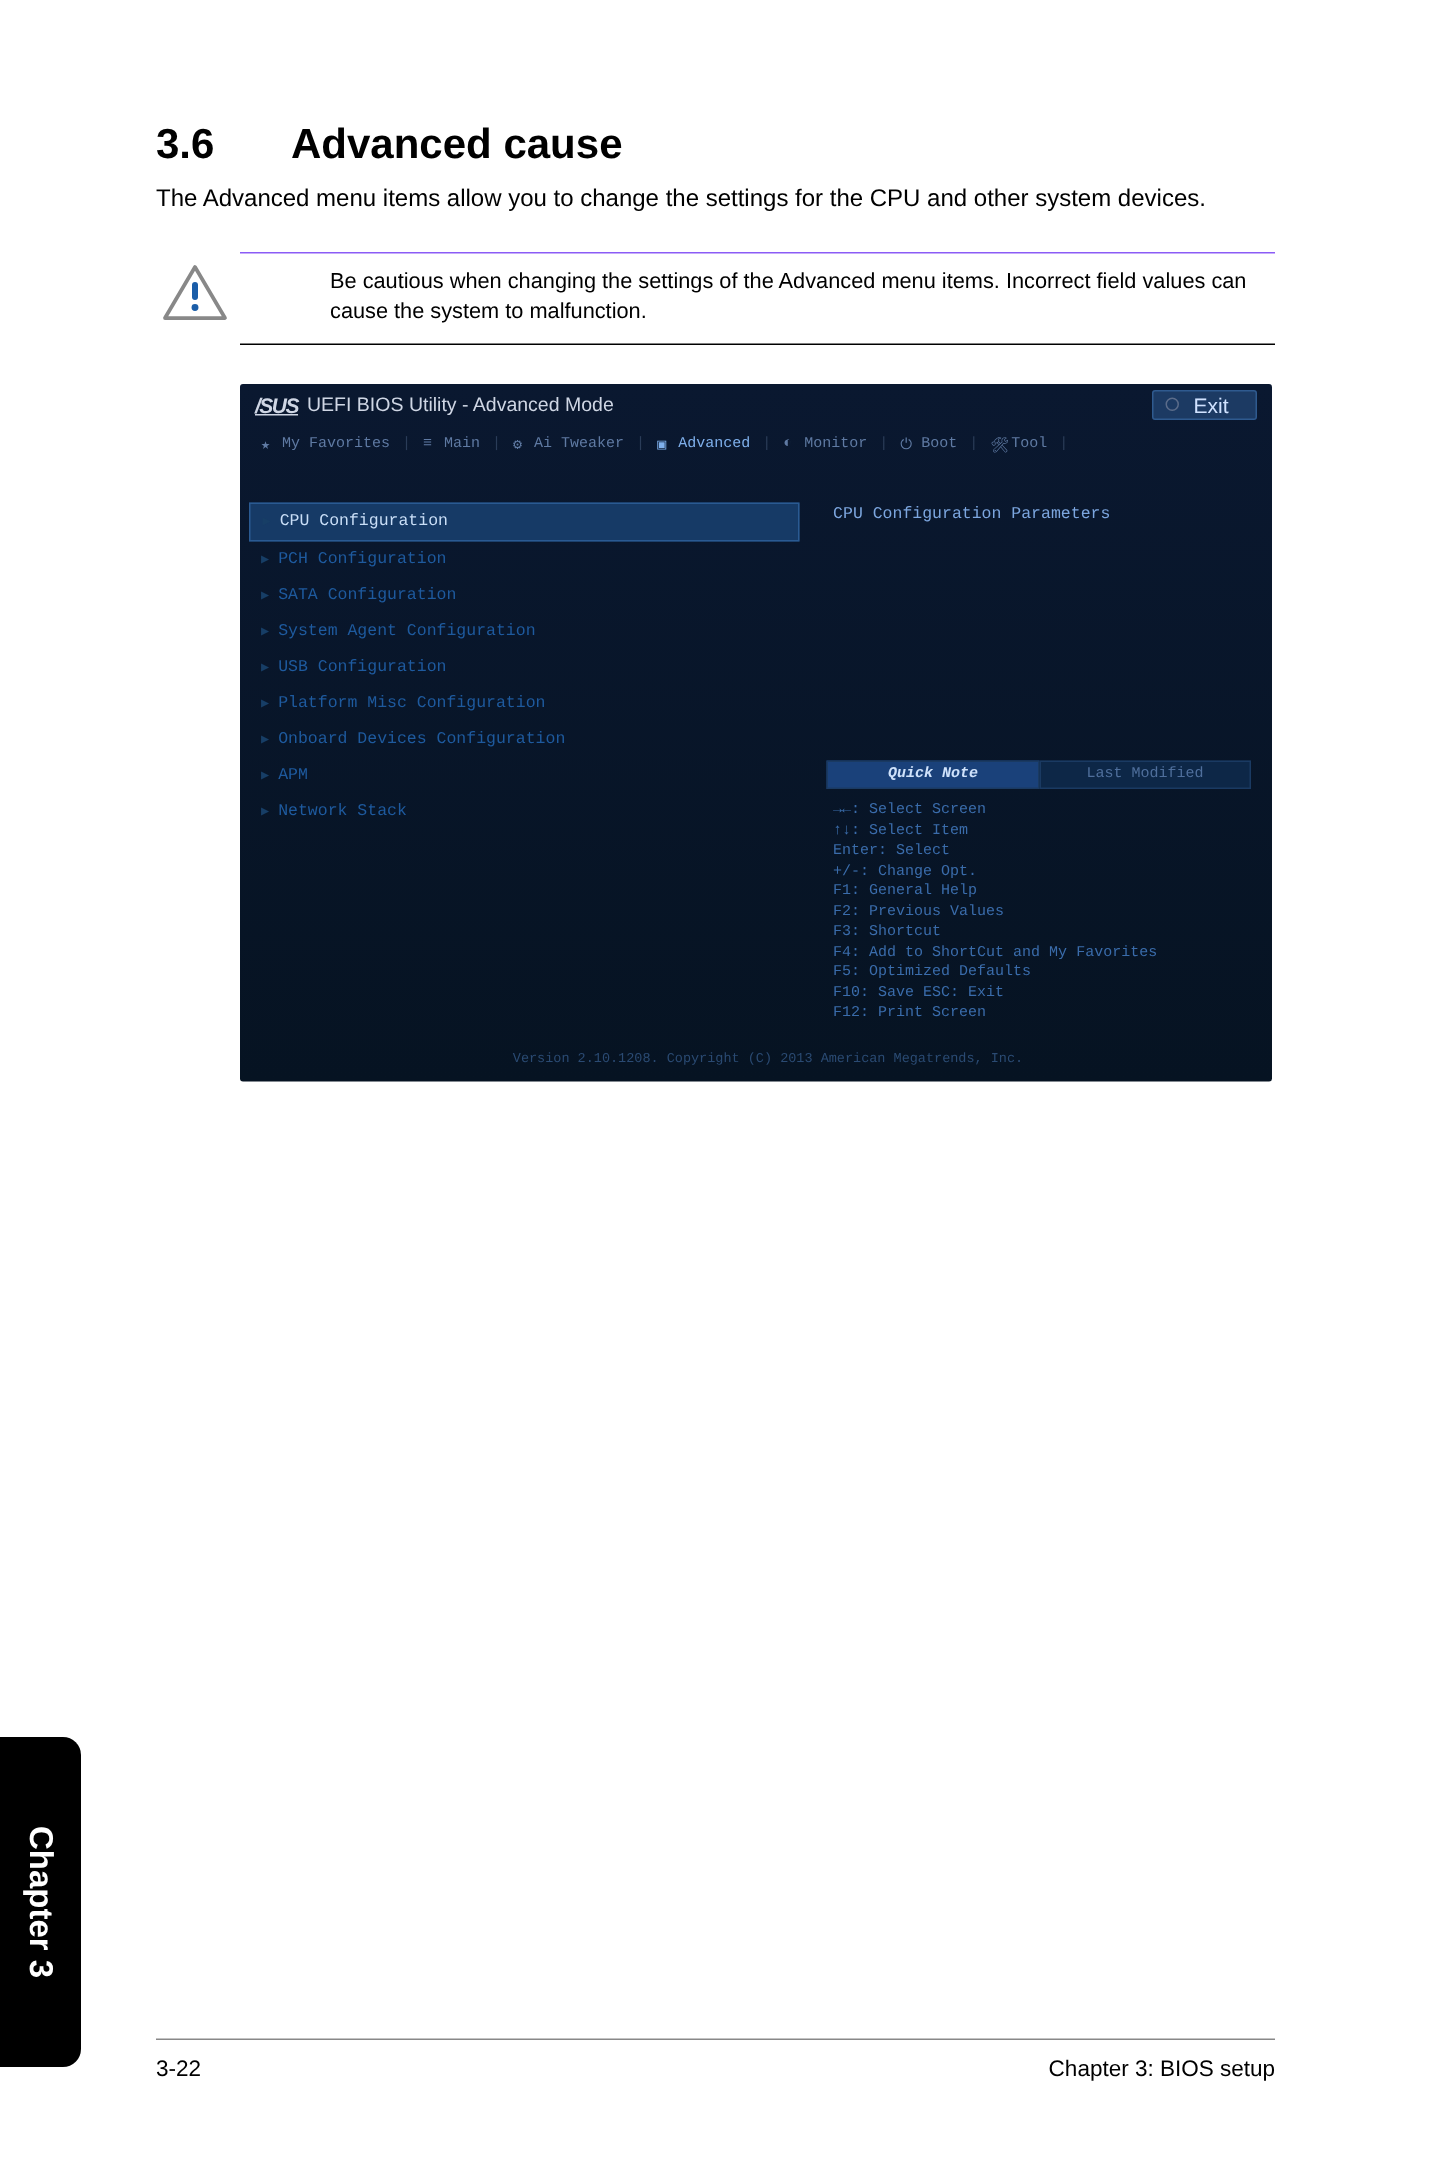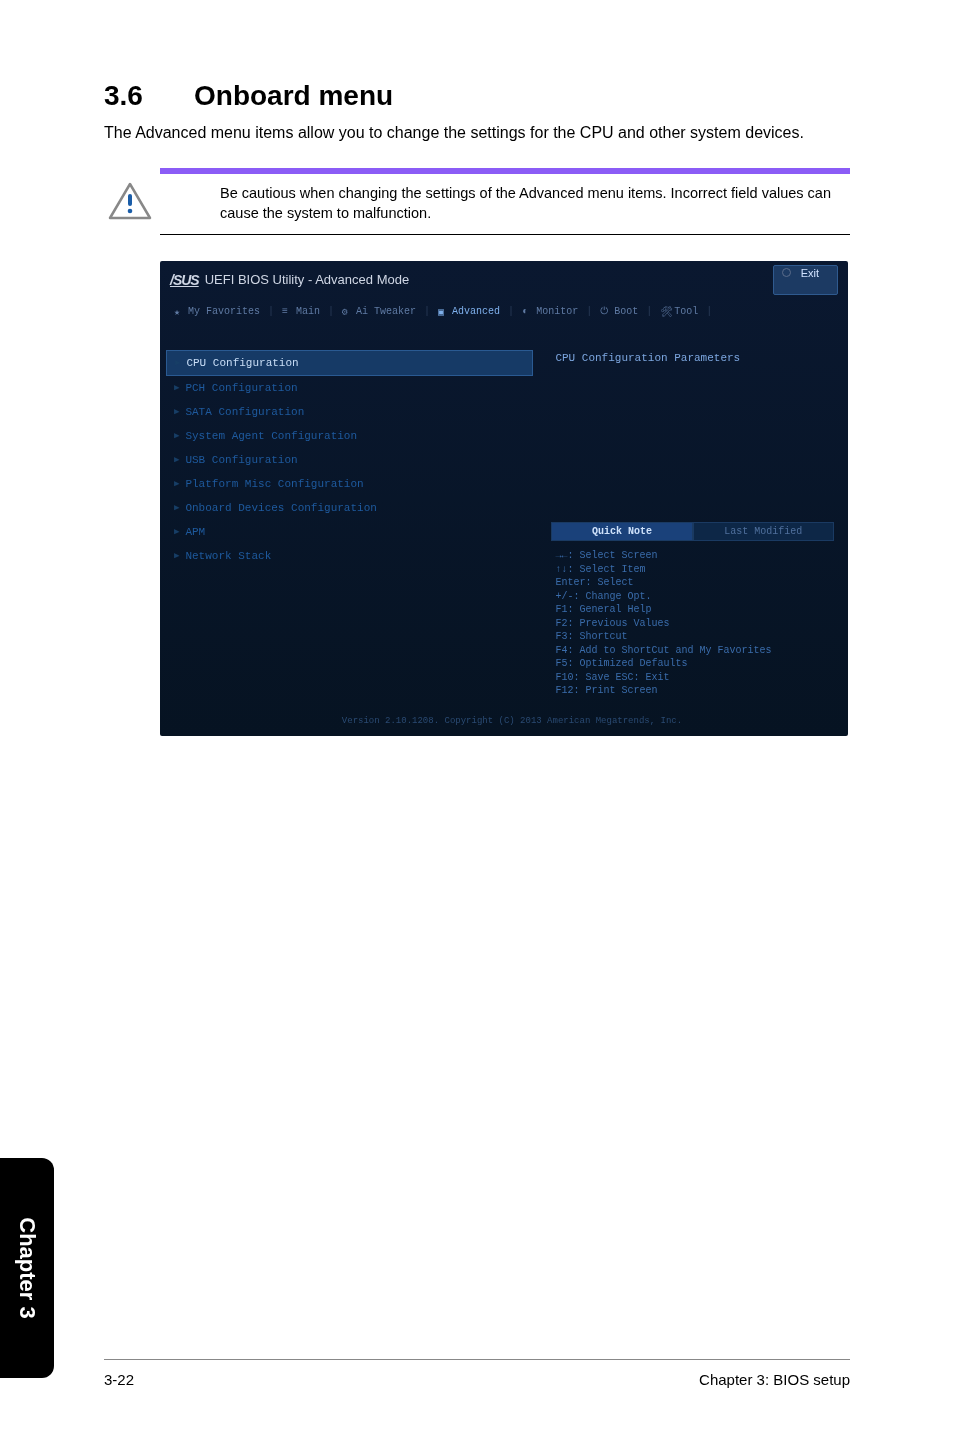--- a/index.html
+++ b/index.html
@@ -20,21 +20,21 @@
     margin-bottom: 10px;
   }
   .section-num { display: inline-block; width: 90px; }
   .section-intro {
     font-size: 16px;
     line-height: 1.4;
     margin-bottom: 24px;
   }
   .warn-block {
     margin-left: 56px;
-    border-top: 6px solid #8b5cf6;
+    border-top: 1px solid #8b5cf6;
     border-bottom: 1px solid #000;
     padding: 10px 0 10px 0;
     display: flex;
     align-items: flex-end;
     gap: 20px;
     margin-bottom: 26px;
   }
   .warn-icon {
     position: absolute;
     left: 108px;
@@ -67,22 +67,22 @@
     font-style: italic;
     font-weight: bold;
     letter-spacing: -1px;
     font-size: 14px;
     text-decoration: underline;
   }
   .exit-btn {
     background: #1c3a63;
     border: 1px solid #2f5a8f;
     color: #d0e2ff;
-    font-size: 11px;
-    padding: 1px 18px 15px 8px;
+    font-size: 14px;
+    padding: 1px 18px 1px 8px;
     border-radius: 2px;
     display:flex;
     align-items:center;
     gap:10px;
   }
   .exit-btn .powericon { width:9px; height:9px; border:1.5px solid #5b6c8a; border-radius:50%; position:relative;}
   .tabs {
     display: flex;
     gap: 2px;
     padding: 4px 8px 0 8px;
@@ -139,21 +139,21 @@
   }
   .help-tab {
     flex:1;
     font-size:10px;
     text-align:center;
     padding:3px 0;
     background:#0d2747;
     color:#4f6f9c;
     border:1px solid #1a3a62;
   }
-  .help-tab.active { background:#1a417a; color:#cfe2fb; font-weight:bold; }
+  .help-tab.active { background:#1a417a; color:#cfe2fb; font-weight:bold;font-style:italic; }
   .keyhelp {
     font-size: 10px;
     color: #3a6cab;
     line-height: 1.35;
     padding: 2px 4px;
   }
   .bios-footer {
     text-align:center;
     font-size:9px;
     color:#2a4a72;
@@ -196,21 +196,21 @@
     right:104px;
     border-top:1px solid #888;
   }
 </style>
 </head>
 <body>
 
 <div class="page">
 
   <h2 class="section-heading">
-    <span class="section-num">3.6</span><span>Onboard menu</span>
+    <span class="section-num">3.6</span><span>Advanced cause</span>
   </h2>
 
   <p class="section-intro">The Advanced menu items allow you to change the settings for the CPU and other system devices.</p>
 
   <div class="warn-block">
     <span class="warn-icon">
       <svg width="44" height="38" viewBox="0 0 44 38">
         <path d="M22 2 L42 36 L2 36 Z" fill="none" stroke="#888" stroke-width="2.5" stroke-linejoin="round"></path>
         <rect x="20" y="12" width="4" height="12" rx="2" fill="#1a5da8"></rect>
         <circle cx="22" cy="29" r="2.3" fill="#1a5da8"></circle>

